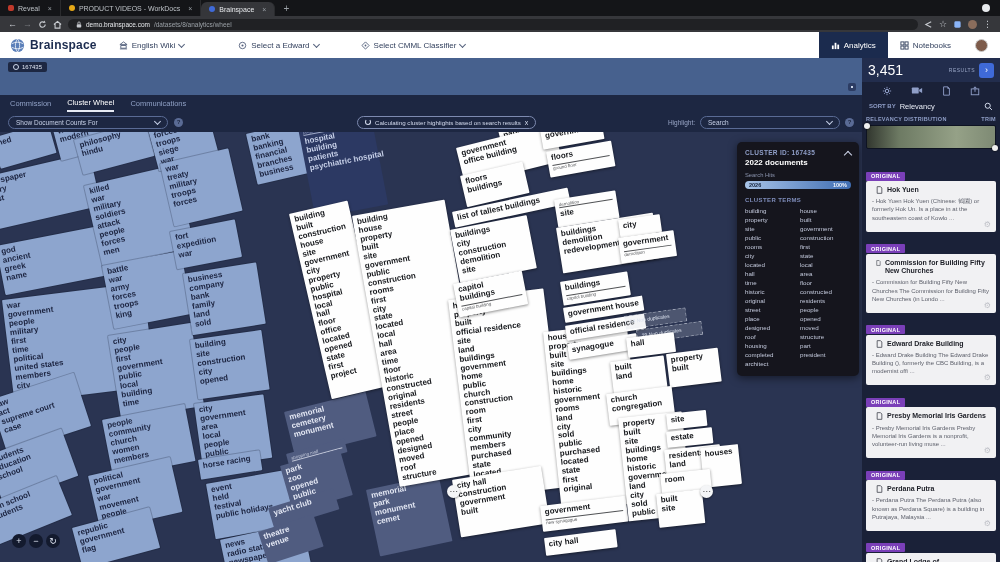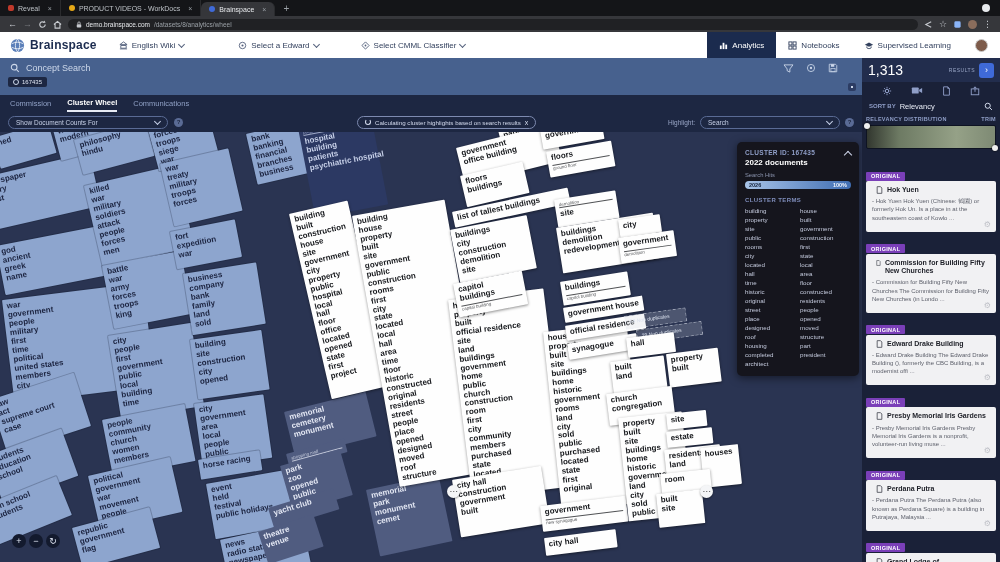--- a/index.html
+++ b/index.html
@@ -40,21 +40,21 @@
   #band-icons { margin-left:auto; display:flex; gap:12px; align-items:center; padding-right:14px; }
   #chip-row { display:flex; padding:4px 8px 0 8px; }
   .chip { background:#1d2742; border-radius:2px; color:#dfe5f2; font-size:6px; display:flex; align-items:center; gap:3px; padding:2px 5px; }
   .chip .wheel-glyph { width:6px; height:6px; border-radius:50%; border:1.2px solid #cdd8ea; position:relative; }
   .mini-sq { position:absolute; right:6px; bottom:4px; width:8px; height:8px; background:#2c3c63; border-radius:2px; }
   .mini-sq::after { content:""; position:absolute; left:3px; top:3px; width:2px; height:2px; background:#cdd8ea; }
 
   
   #view-tabs { position:absolute; left:0; top:95px; width:862px; height:17px; background:#1d2742; display:flex; align-items:center; gap:16px; padding:0 10px; }
   .vtab { font-size:7.5px; color:#8fa0c5; padding:3px 0; }
-  .vtab.active { color:#fff; font-weight:bold; border-bottom:2px solid #e8ecf5; }
+  .vtab.active { color:#fff; font-weight:normal; border-bottom:2px solid #e8ecf5; }
   #toolbar { position:absolute; left:0; top:112px; width:862px; height:20px; background:#1d2742; display:flex; align-items:center; padding:0 8px; gap:6px; }
   .pill { border:1px solid #5a6b95; border-radius:9px; height:13px; display:flex; align-items:center; gap:5px; padding:0 7px; color:#c7d1e8; font-size:6.5px; }
   #dc-pill { width:160px; } #dc-pill .chev { margin-left:auto; }
   .help { width:9px; height:9px; border-radius:50%; background:#5a6b95; color:#1d2742; font-size:6px; font-weight:bold; display:flex; align-items:center; justify-content:center; }
   #notif { position:absolute; left:357px; top:3.5px; border:1px solid #7d8ab0; border-radius:9px; height:13px; display:flex; align-items:center; gap:4px; padding:0 7px; color:#d5dcef; font-size:6.2px; }
   .spin { width:6px; height:6px; border:1.2px solid #d5dcef; border-top-color:transparent; border-radius:50%; }
   #notif .x { font-size:7px; color:#d5dcef; }
   #hl-group { margin-left:auto; display:flex; align-items:center; gap:5px; }
   #hl-label { color:#9aa7c7; font-size:6.5px; }
   #hl-pill { width:140px; } #hl-pill .chev { margin-left:auto; }
@@ -211,53 +211,25 @@
     </div>
     <div class="hnav">
       <svg class="ic" width="9" height="9" viewBox="0 0 10 10">
           <rect x="1" y="1" width="3.4" height="3.4" fill="none" stroke="#33415e"></rect>
           <rect x="5.6" y="1" width="3.4" height="3.4" fill="none" stroke="#33415e"></rect>
           <rect x="1" y="5.6" width="3.4" height="3.4" fill="none" stroke="#33415e"></rect>
           <rect x="5.6" y="5.6" width="3.4" height="3.4" fill="none" stroke="#33415e"></rect>
         </svg>
       <span>Notebooks</span>
     </div>
-    <div class="hnav">
-      <svg class="ic" width="10" height="9" viewBox="0 0 12 10">
-          <path d="M1 4 L6 1.5 L11 4 L6 6.5 Z" fill="#33415e"></path>
-          <path d="M3.5 6 V8 C4.5 9 7.5 9 8.5 8 V6" fill="none" stroke="#33415e"></path>
-        </svg>
-      <span>Supervised Learning</span>
-    </div>
     <div class="user-avatar"></div>
   </div>
 </div>
 
 <div id="search-band">
-  <div id="search-row">
-    <svg class="ic" width="10" height="10" viewBox="0 0 12 12">
-        <circle cx="5" cy="5" r="3.4" fill="none" stroke="#cdd8ea" stroke-width="1.3"></circle>
-        <path d="M7.6 7.6 L10.6 10.6" stroke="#cdd8ea" stroke-width="1.3"></path>
-      </svg>
-    <span id="search-text">Concept Search</span>
-    <div id="band-icons">
-      <svg class="ic" width="11" height="9" viewBox="0 0 12 10">
-          <path d="M1 1 H11 L7.5 5.5 V9 L4.5 7.5 V5.5 Z" fill="none" stroke="#cdd8ea" stroke-width="1"></path>
-        </svg>
-      <svg class="ic" width="10" height="10" viewBox="0 0 12 12">
-          <circle cx="6" cy="6" r="4.3" fill="none" stroke="#cdd8ea" stroke-width="1"></circle>
-          <circle cx="6" cy="6" r="1.4" fill="#cdd8ea"></circle>
-        </svg>
-      <svg class="ic" width="10" height="10" viewBox="0 0 12 12">
-          <path d="M1.5 1.5 H9 L10.5 3 V10.5 H1.5 Z" fill="none" stroke="#cdd8ea" stroke-width="1"></path>
-          <rect x="3.5" y="1.5" width="4" height="3" fill="#cdd8ea"></rect>
-          <rect x="3.5" y="6.5" width="5" height="4" fill="none" stroke="#cdd8ea" stroke-width="0.8"></rect>
-        </svg>
-    </div>
-  </div>
   <div id="chip-row">
     <div class="chip">
       <span class="wheel-glyph"></span>
       <span>167435</span>
     </div>
   </div>
   <div class="mini-sq"></div>
 </div>
 
 <div id="view-tabs">
@@ -761,21 +733,21 @@
   </div>
 <div class="ell" style="left: 447px; top: 353px;">⋯</div>
     <div class="ell" style="left: 700px; top: 353px;">⋯</div>
     <div class="wctl" style="left: 12px; top: 402px;">+</div>
     <div class="wctl" style="left: 29px; top: 402px;">−</div>
     <div class="wctl" style="left: 46px; top: 402px;">↻</div>
   </div>
 
 <div id="sidebar">
   <div id="res-head">
-    <span id="res-count">1,313</span>
+    <span id="res-count">3,451</span>
     <span id="res-label">RESULTS</span>
     <span id="res-next">›</span>
   </div>
   <div id="icon-row">
     <svg class="ic" width="10" height="10" viewBox="0 0 12 12">
         <circle cx="6" cy="6" r="2" fill="none" stroke="#8f9ec7" stroke-width="1.2"></circle>
         <path d="M6 1 V3 M6 9 V11 M1 6 H3 M9 6 H11 M2.5 2.5 L4 4 M8 8 L9.5 9.5 M9.5 2.5 L8 4 M4 8 L2.5 9.5" stroke="#8f9ec7" stroke-width="1.1"></path>
       </svg>
     <svg class="ic" width="12" height="9" viewBox="0 0 14 10">
         <rect x="1" y="1.5" width="8" height="7" rx="1" fill="#8f9ec7"></rect>

